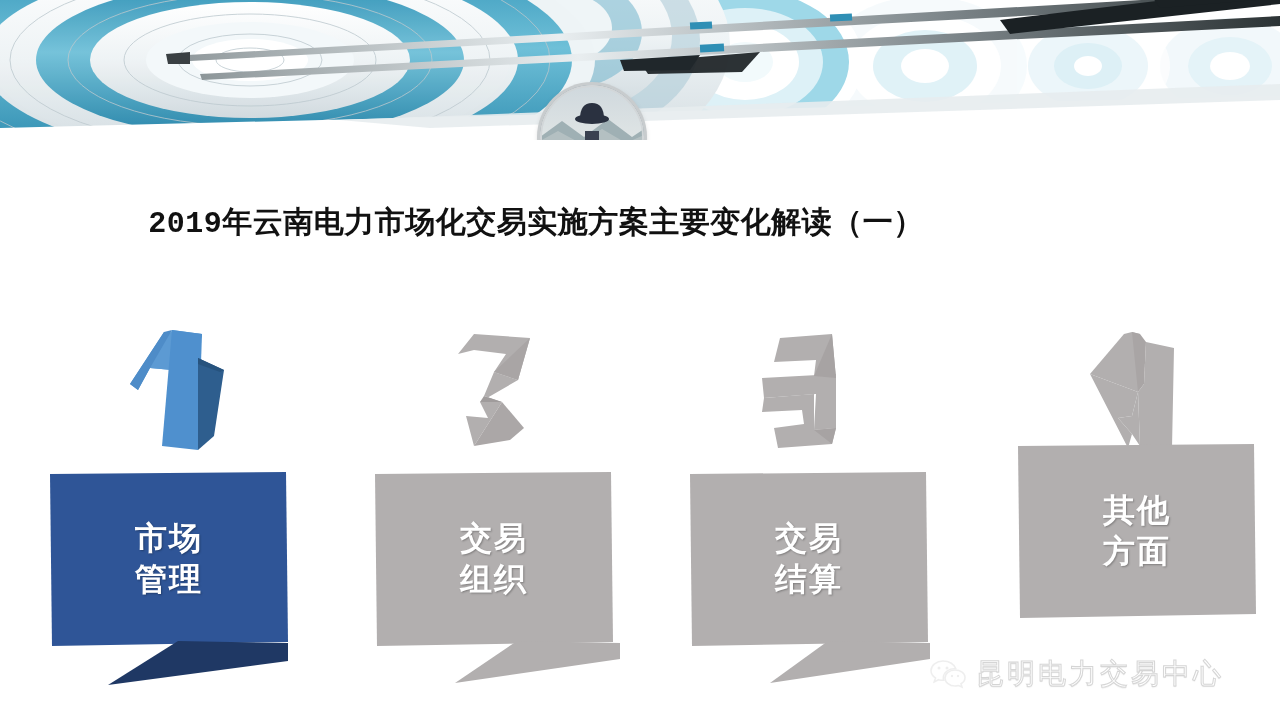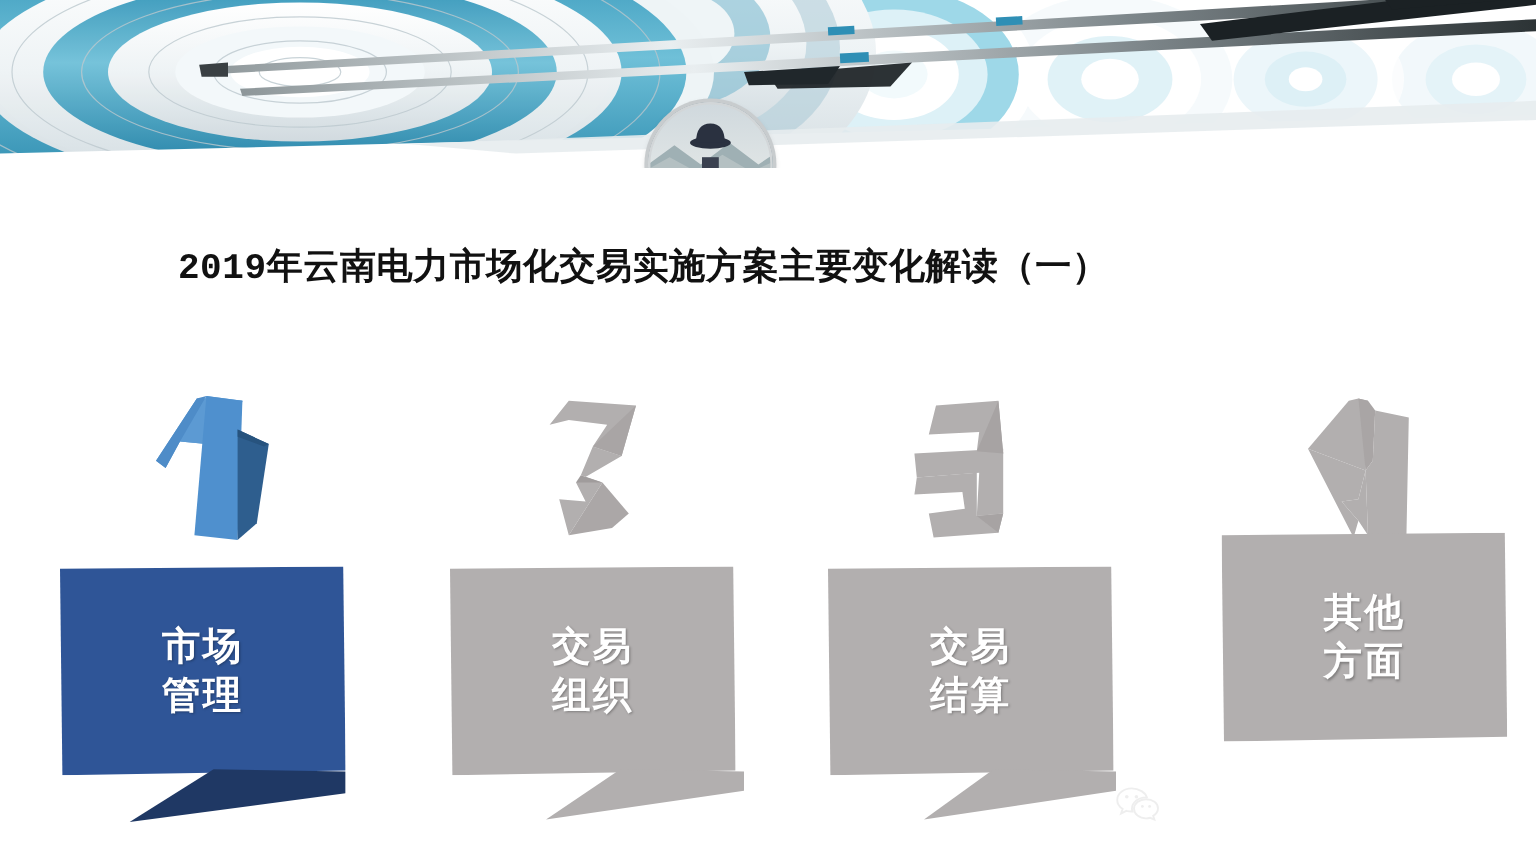--- a/index.html
+++ b/index.html
@@ -345,13 +345,14 @@
   <span class="wm-icon">
     <svg width="36" height="30" viewBox="0 0 36 30">
       <path d="M13 2C6.4 2 1 6.3 1 11.6c0 3 1.8 5.7 4.5 7.4L4.2 23l4.4-2.3c1.4.4 2.9.6 4.4.6h.7c-.3-.8-.4-1.6-.4-2.4 0-5.2 5.2-9.4 11.6-9.4h.8C24.5 5.6 19.4 2 13 2z" fill="none" stroke="#d8d8d8" stroke-width="1.6"></path>
       <circle cx="9" cy="9" r="1.5" fill="#d8d8d8"></circle>
       <circle cx="17" cy="9" r="1.5" fill="#d8d8d8"></circle>
       <path d="M25 11c-5.5 0-10 3.6-10 8s4.5 8 10 8c1.2 0 2.4-.2 3.5-.5L32 28l-1-3.2c2.4-1.4 4-3.7 4-6.3 0-4.4-4.5-7.5-10-7.5z" fill="none" stroke="#d8d8d8" stroke-width="1.6"></path>
       <circle cx="22" cy="17" r="1.2" fill="#d8d8d8"></circle>
       <circle cx="28" cy="17" r="1.2" fill="#d8d8d8"></circle>
     </svg>
   </span>
+  <span class="wm-text">昆明电力交易中心</span>
 </div>
 
 </body></html>

